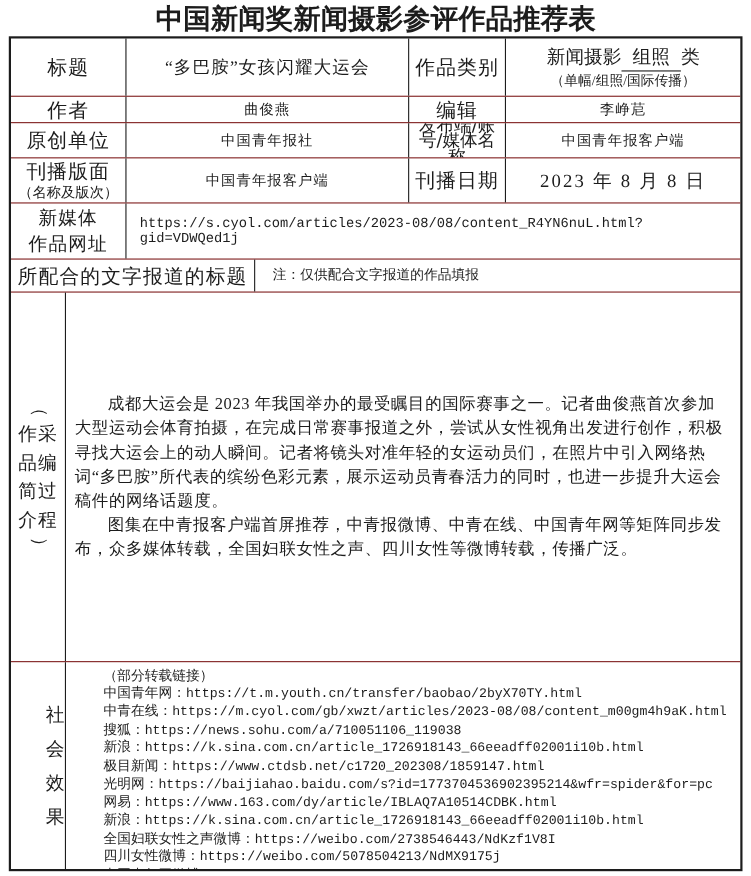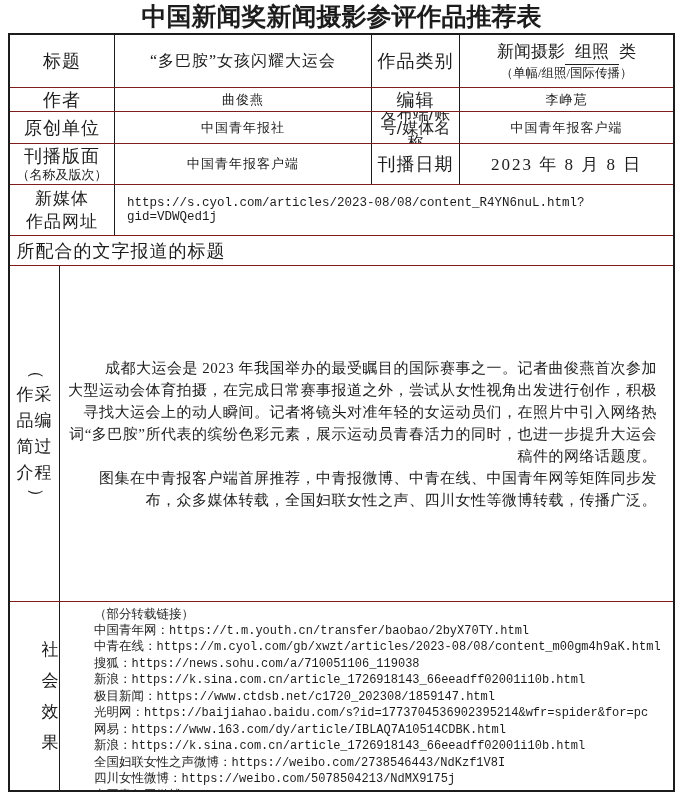--- a/index.html
+++ b/index.html
@@ -76,21 +76,21 @@
   .c-vlbl { width: 50px; }
   .vlines { font-size: 17px; line-height: 26px; letter-spacing: 1px; }
   .vlines .ln { display: block; text-align: center; }
   .vlines .rot { transform: rotate(90deg); height: 22px; line-height: 20px; }
   .vtext {
     width: 20px; font-size: 17px; line-height: 31px;
     text-align: center; word-break: break-all; margin-left: 31px;
   }
   .intro-body {
     align-items: stretch; justify-content: center;
-    text-align: right; padding: 4px 16px 4px 8px;
+    text-align: left; padding: 4px 16px 4px 8px;
   }
   .intro-body p {
     font-size: 15px; line-height: 22px;
     text-indent: 2em; letter-spacing: 0.5px;
   }
   .fx-body {
     align-items: stretch; justify-content: flex-start;
     text-align: left; padding: 5px 6px 2px 34px;
   }
   .fx-header { font-size: 12.5px; line-height: 15.5px; }
@@ -143,20 +143,23 @@
       <span class="vlines" style="font-size:17px; line-height:23px;">新媒体</span>
       <span class="vlines" style="font-size:17px; line-height:23px;">作品网址</span>
     </div>
     <div class="cell c4 url-cell">
       <span class="url-text">https://s.cyol.com/articles/2023-08/08/content_R4YN6nuL.html?gid=VDWQed1j</span>
     </div>
   </div>
 
   <div class="row h-r6">
     <div class="cell c-note lbl">所配合的文字报道的标题</div>
+    <div class="cell c4 note-cell">
+      <span class="note-text">注：仅供配合文字报道的作品填报</span>
+    </div>
   </div>
 
   <div class="row h-intro">
     <div class="cell c-vlbl">
       <span class="vlines">
         <span class="ln rot">（</span>
         <span class="ln">作采</span>
         <span class="ln">品编</span>
         <span class="ln">简过</span>
         <span class="ln">介程</span>

